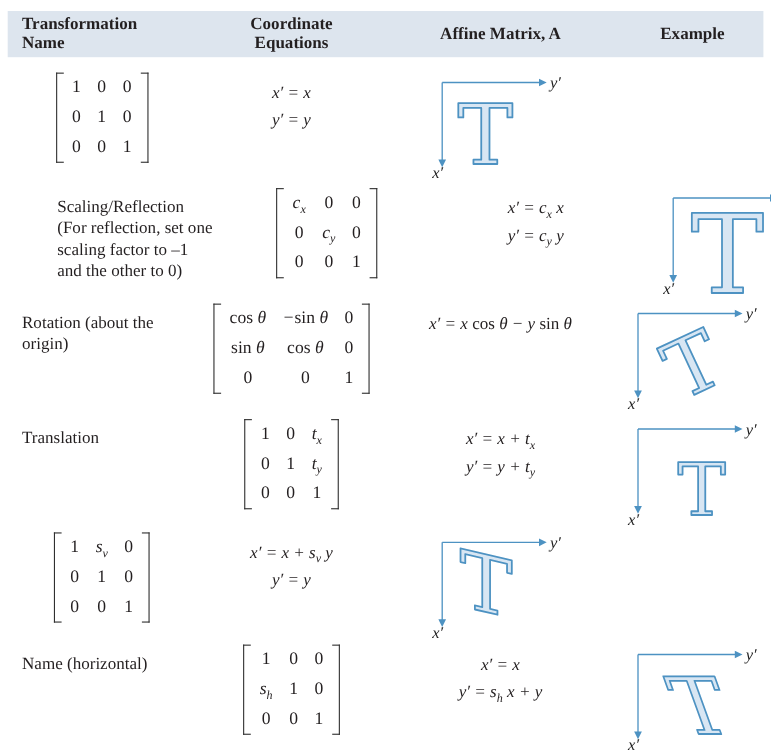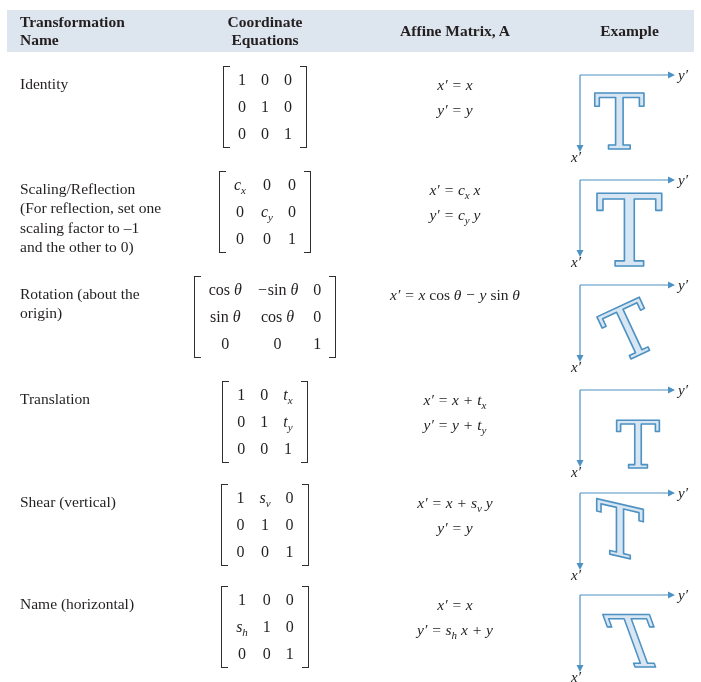--- a/index.html
+++ b/index.html
@@ -40,21 +40,20 @@
   <div class="hdr">
     <div class="c1">Transformation
 Name</div>
     <div class="cc">Coordinate
 Equations</div>
     <div class="cc">Affine Matrix, A</div>
     <div class="cc">Example</div>
   </div>
   <div class="rows">
       <div class="trow" style="height: 105px;">
-        <div class="name">Identity</div>
         <div class="mcell">
           <div class="matrix">
             <span class="br l"></span>
             <div class="cells">
               <span>1</span>
               <span>0</span>
               <span>0</span>
               <span>0</span>
               <span>1</span>
               <span>0</span>
@@ -76,21 +75,21 @@
             <line x1="10" y1="14" x2="99" y2="14" stroke="#4d92c2" stroke-width="1.2"></line>
             <polygon points="98,10.5 105,14 98,17.5" fill="#4d92c2"></polygon>
             <line x1="10" y1="14" x2="10" y2="85" stroke="#4d92c2" stroke-width="1.2"></line>
             <polygon points="6.5,84 13.5,84 10,91" fill="#4d92c2"></polygon>
             <text x="108" y="19" font-size="15" font-style="italic" fill="#1f1f1f" font-family="&quot;Liberation Serif&quot;, serif">y′</text>
             <text x="1" y="101" font-size="15" font-style="italic" fill="#1f1f1f" font-family="&quot;Liberation Serif&quot;, serif">x′</text>
             <text x="24" y="88" font-size="76" fill="#d8e6f3" stroke="#4d92c2" stroke-width="1.6" stroke-linejoin="round" font-family="&quot;DejaVu Serif&quot;, serif">T</text>
           </svg>
         </div>
       </div>
-      <div class="trow" style="height: 105px;">
+      <div class="trow" style="height: 105px; margin-left: 32px;">
         <div class="name">Scaling/Reflection
 (For reflection, set one
 scaling factor to –1
 and the other to 0)</div>
         <div class="mcell">
           <div class="matrix">
             <span class="br l"></span>
             <div class="cells">
               <span><i>c<sub>x</sub></i></span>
               <span>0</span>
@@ -191,21 +190,20 @@
             <polygon points="98,10.5 105,14 98,17.5" fill="#4d92c2"></polygon>
             <line x1="10" y1="14" x2="10" y2="85" stroke="#4d92c2" stroke-width="1.2"></line>
             <polygon points="6.5,84 13.5,84 10,91" fill="#4d92c2"></polygon>
             <text x="108" y="19" font-size="15" font-style="italic" fill="#1f1f1f" font-family="&quot;Liberation Serif&quot;, serif">y′</text>
             <text x="1" y="101" font-size="15" font-style="italic" fill="#1f1f1f" font-family="&quot;Liberation Serif&quot;, serif">x′</text>
             <text x="46" y="92" font-size="66" fill="#d8e6f3" stroke="#4d92c2" stroke-width="1.6" stroke-linejoin="round" font-family="&quot;DejaVu Serif&quot;, serif">T</text>
           </svg>
         </div>
       </div>
       <div class="trow" style="height: 102px;">
-        <div class="name">Shear (vertical)</div>
         <div class="mcell">
           <div class="matrix">
             <span class="br l"></span>
             <div class="cells">
               <span>1</span>
               <span><i>s<sub>v</sub></i></span>
               <span>0</span>
               <span>0</span>
               <span>1</span>
               <span>0</span>

